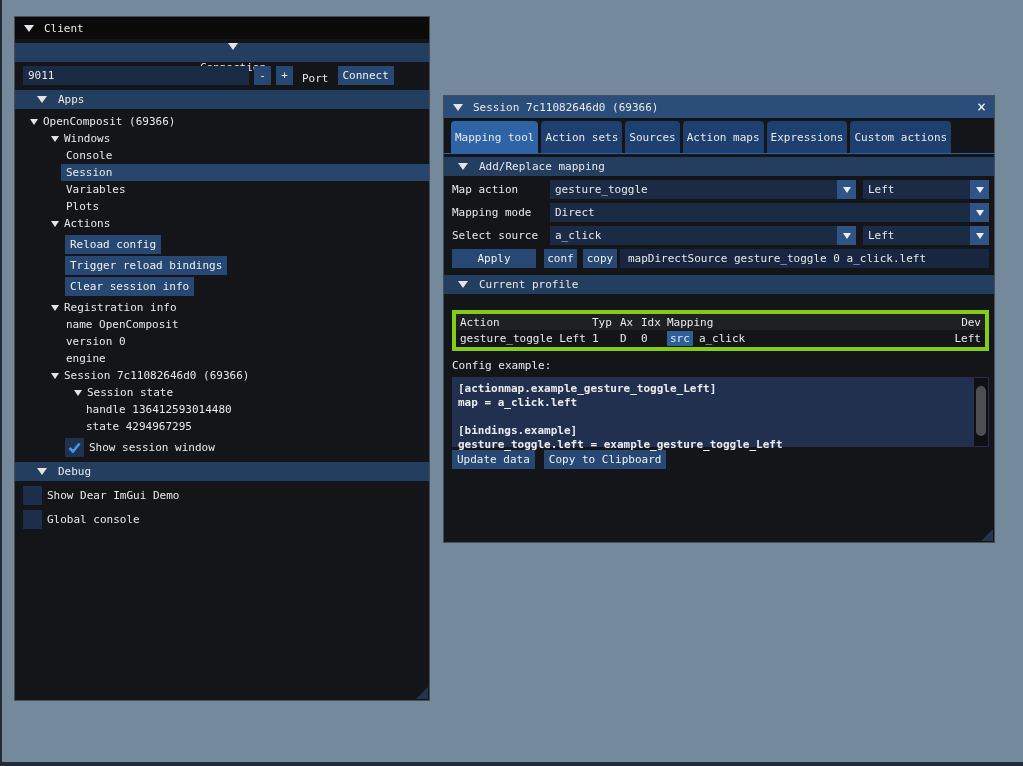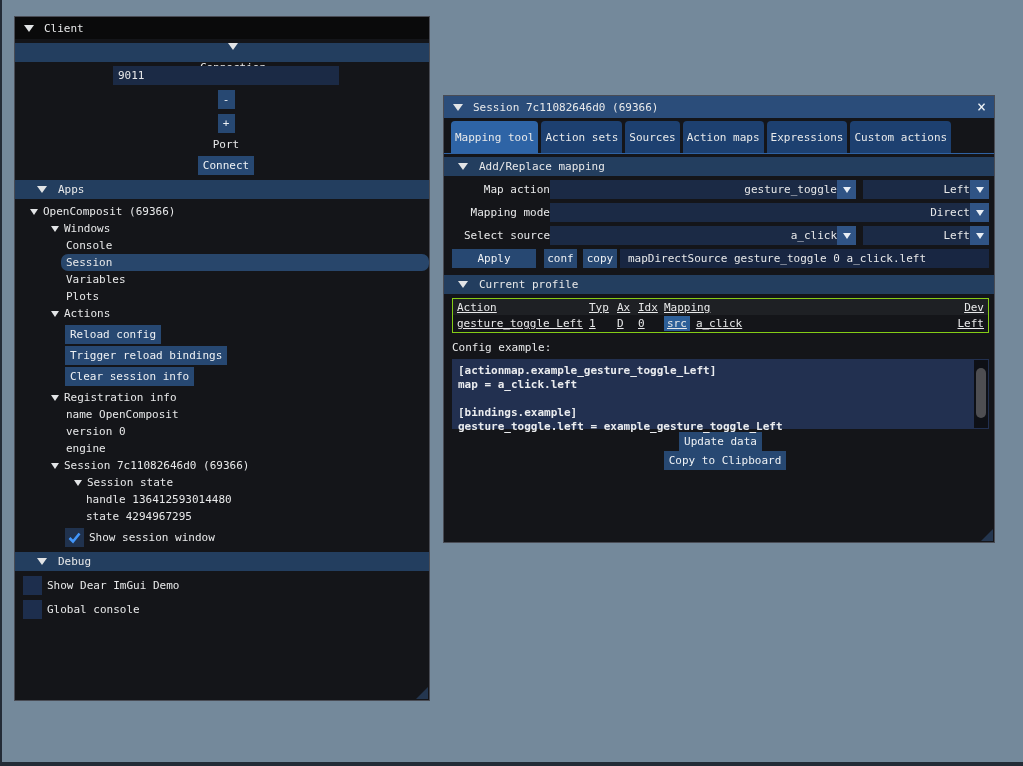--- a/index.html
+++ b/index.html
@@ -29,57 +29,57 @@
             border-top:6px solid #e2e4e6; margin-right:5px; flex:none; }
 
   .wcontent-left  { padding:4px 0 0 8px; }
   .wcontent-right { padding:3px 5px 0 8px; }
 
   .col-header { height:19px; background:#233e5f; display:flex; align-items:center;
                 padding-left:14px; gap:11px; margin-bottom:4px; }
   .bleed-l { margin-left:-8px; }
   .bleed-r { margin-right:-5px; }
 
-  .row { display:flex; align-items:center;flex-direction:column; }
+  .row { display:flex; align-items:flex-end; }
 
   .frame { background:#1b2a45; height:19px; display:flex; align-items:center; padding-left:5px; }
   .btn   { background:#274872; height:19px; display:inline-flex; align-items:center;
            justify-content:center; padding:0 5px; color:#eef1f4; flex:none; }
   .btn.sq { width:17px; padding:0; }
 
   
   .tline { height:17px; display:flex; align-items:center; }
   .i0 { padding-left:7px; } .i1 { padding-left:28px; } .i2 { padding-left:43px; }
   .i2a { padding-left:51px; } .i3 { padding-left:63px; }
-  .tline.selected { margin-left:38px; padding-left:5px; background:#28466b;border-radius:7px; }
+  .tline.selected { margin-left:38px; padding-left:5px; background:#28466b; }
   .abtn-row { margin:2px 0 2px 42px; }
 
   .cbrow { display:flex; align-items:center; gap:5px; height:19px; margin-bottom:5px; }
   .cbox { width:19px; height:19px; background:#1d2e4d; position:relative; flex:none; }
   .cbox svg { position:absolute; left:2px; top:2px; }
 
   
   .tabbar { display:flex; gap:3px; padding:3px 0 0 7px; border-bottom:1px solid #2f62a3; }
   .tab { height:19px; display:flex; align-items:center; padding:16px 4px;
          background:#1d4070; border-radius:4px 4px 0 0; }
   .tab.active { background:#2e64a6; }
 
-  .form-row { display:flex; align-items:center; height:19px; margin-bottom:4px;text-align:right; }
+  .form-row { display:flex; align-items:center; height:19px; margin-bottom:4px; }
   .form-label { width:98px; flex:none; }
   .combo { height:19px; background:#1b2a45; display:flex; align-items:center; }
   .combo-val { flex:1; padding-left:5px; overflow:hidden; white-space:nowrap; }
   .combo-btn { width:19px; height:19px; background:#305485; display:flex; align-items:center;
                justify-content:center; flex:none; }
   .tri-dn { width:0; height:0; border-left:4px solid transparent; border-right:4px solid transparent;
             border-top:6px solid #e8eef5; }
 
   .cmd-field { flex:1; background:#182642; height:19px; display:flex; align-items:center;
                padding-left:8px; white-space:nowrap; overflow:hidden; }
 
-  .ptable { border:1px solid #84cc16; margin-top:4px;text-decoration:underline; }
+  .ptable { border:4px solid #84cc16; margin-top:16px; }
   .pt-row { display:flex; align-items:center; height:16px; padding:0 4px; }
   .pt-head { background:#1e2024; }
   .pt-data { height:17px; }
   .c-action { width:132px; flex:none; } .c-typ { width:28px; flex:none; }
   .c-ax { width:21px; flex:none; } .c-idx { width:26px; flex:none; }
   .c-map { flex:1; display:flex; align-items:center; gap:6px; }
   .c-dev { width:45px; flex:none; text-align:right; }
   .src-badge { background:#2d5f98; height:15px; display:inline-flex; align-items:center;
                padding:0 3px; }
 

